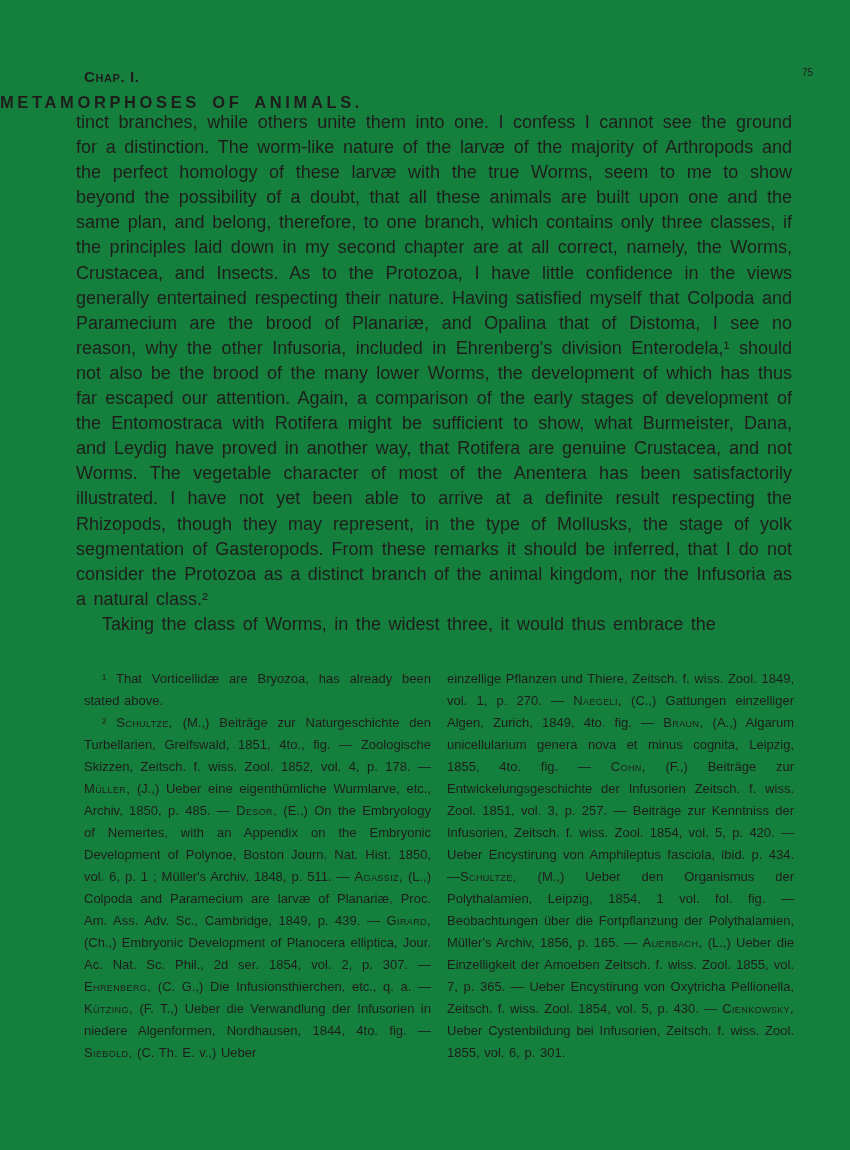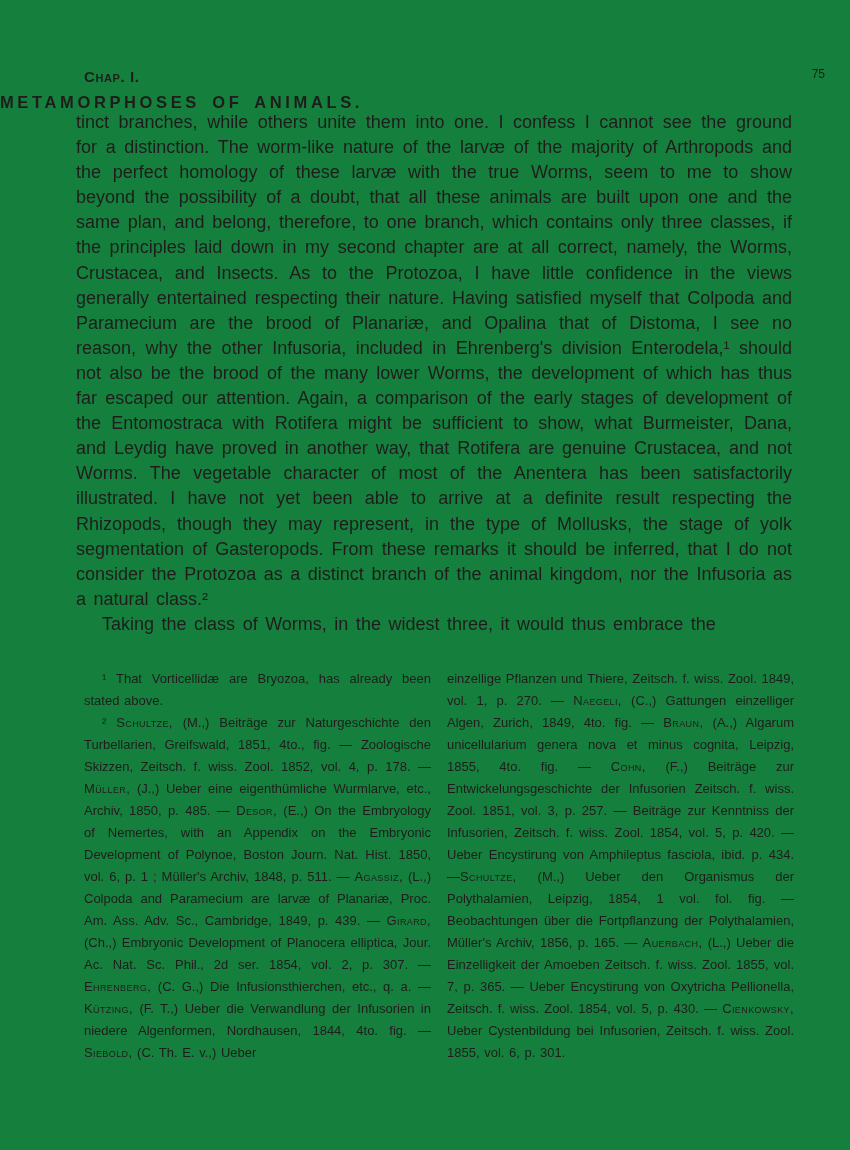--- a/index.html
+++ b/index.html
@@ -42,23 +42,23 @@
     top: 0;
     text-align: left;
     font-size: 16.5px;
     font-weight: 700;
     letter-spacing: 0.22em;
     word-spacing: 0.25em;
     margin-top: 27px;
   }
   .page-number {
     position: absolute;
-    right: 62px;
+    right: 74px;
     top: 1px;
-    font-size: 12px;
+    font-size: 10px;
   }
   
   .body-text {
     position: absolute;
     top: 110px;
     left: 76px;
     width: 716px;
     font-size: 18px;
     line-height: 25.1px;
     text-align: justify;

